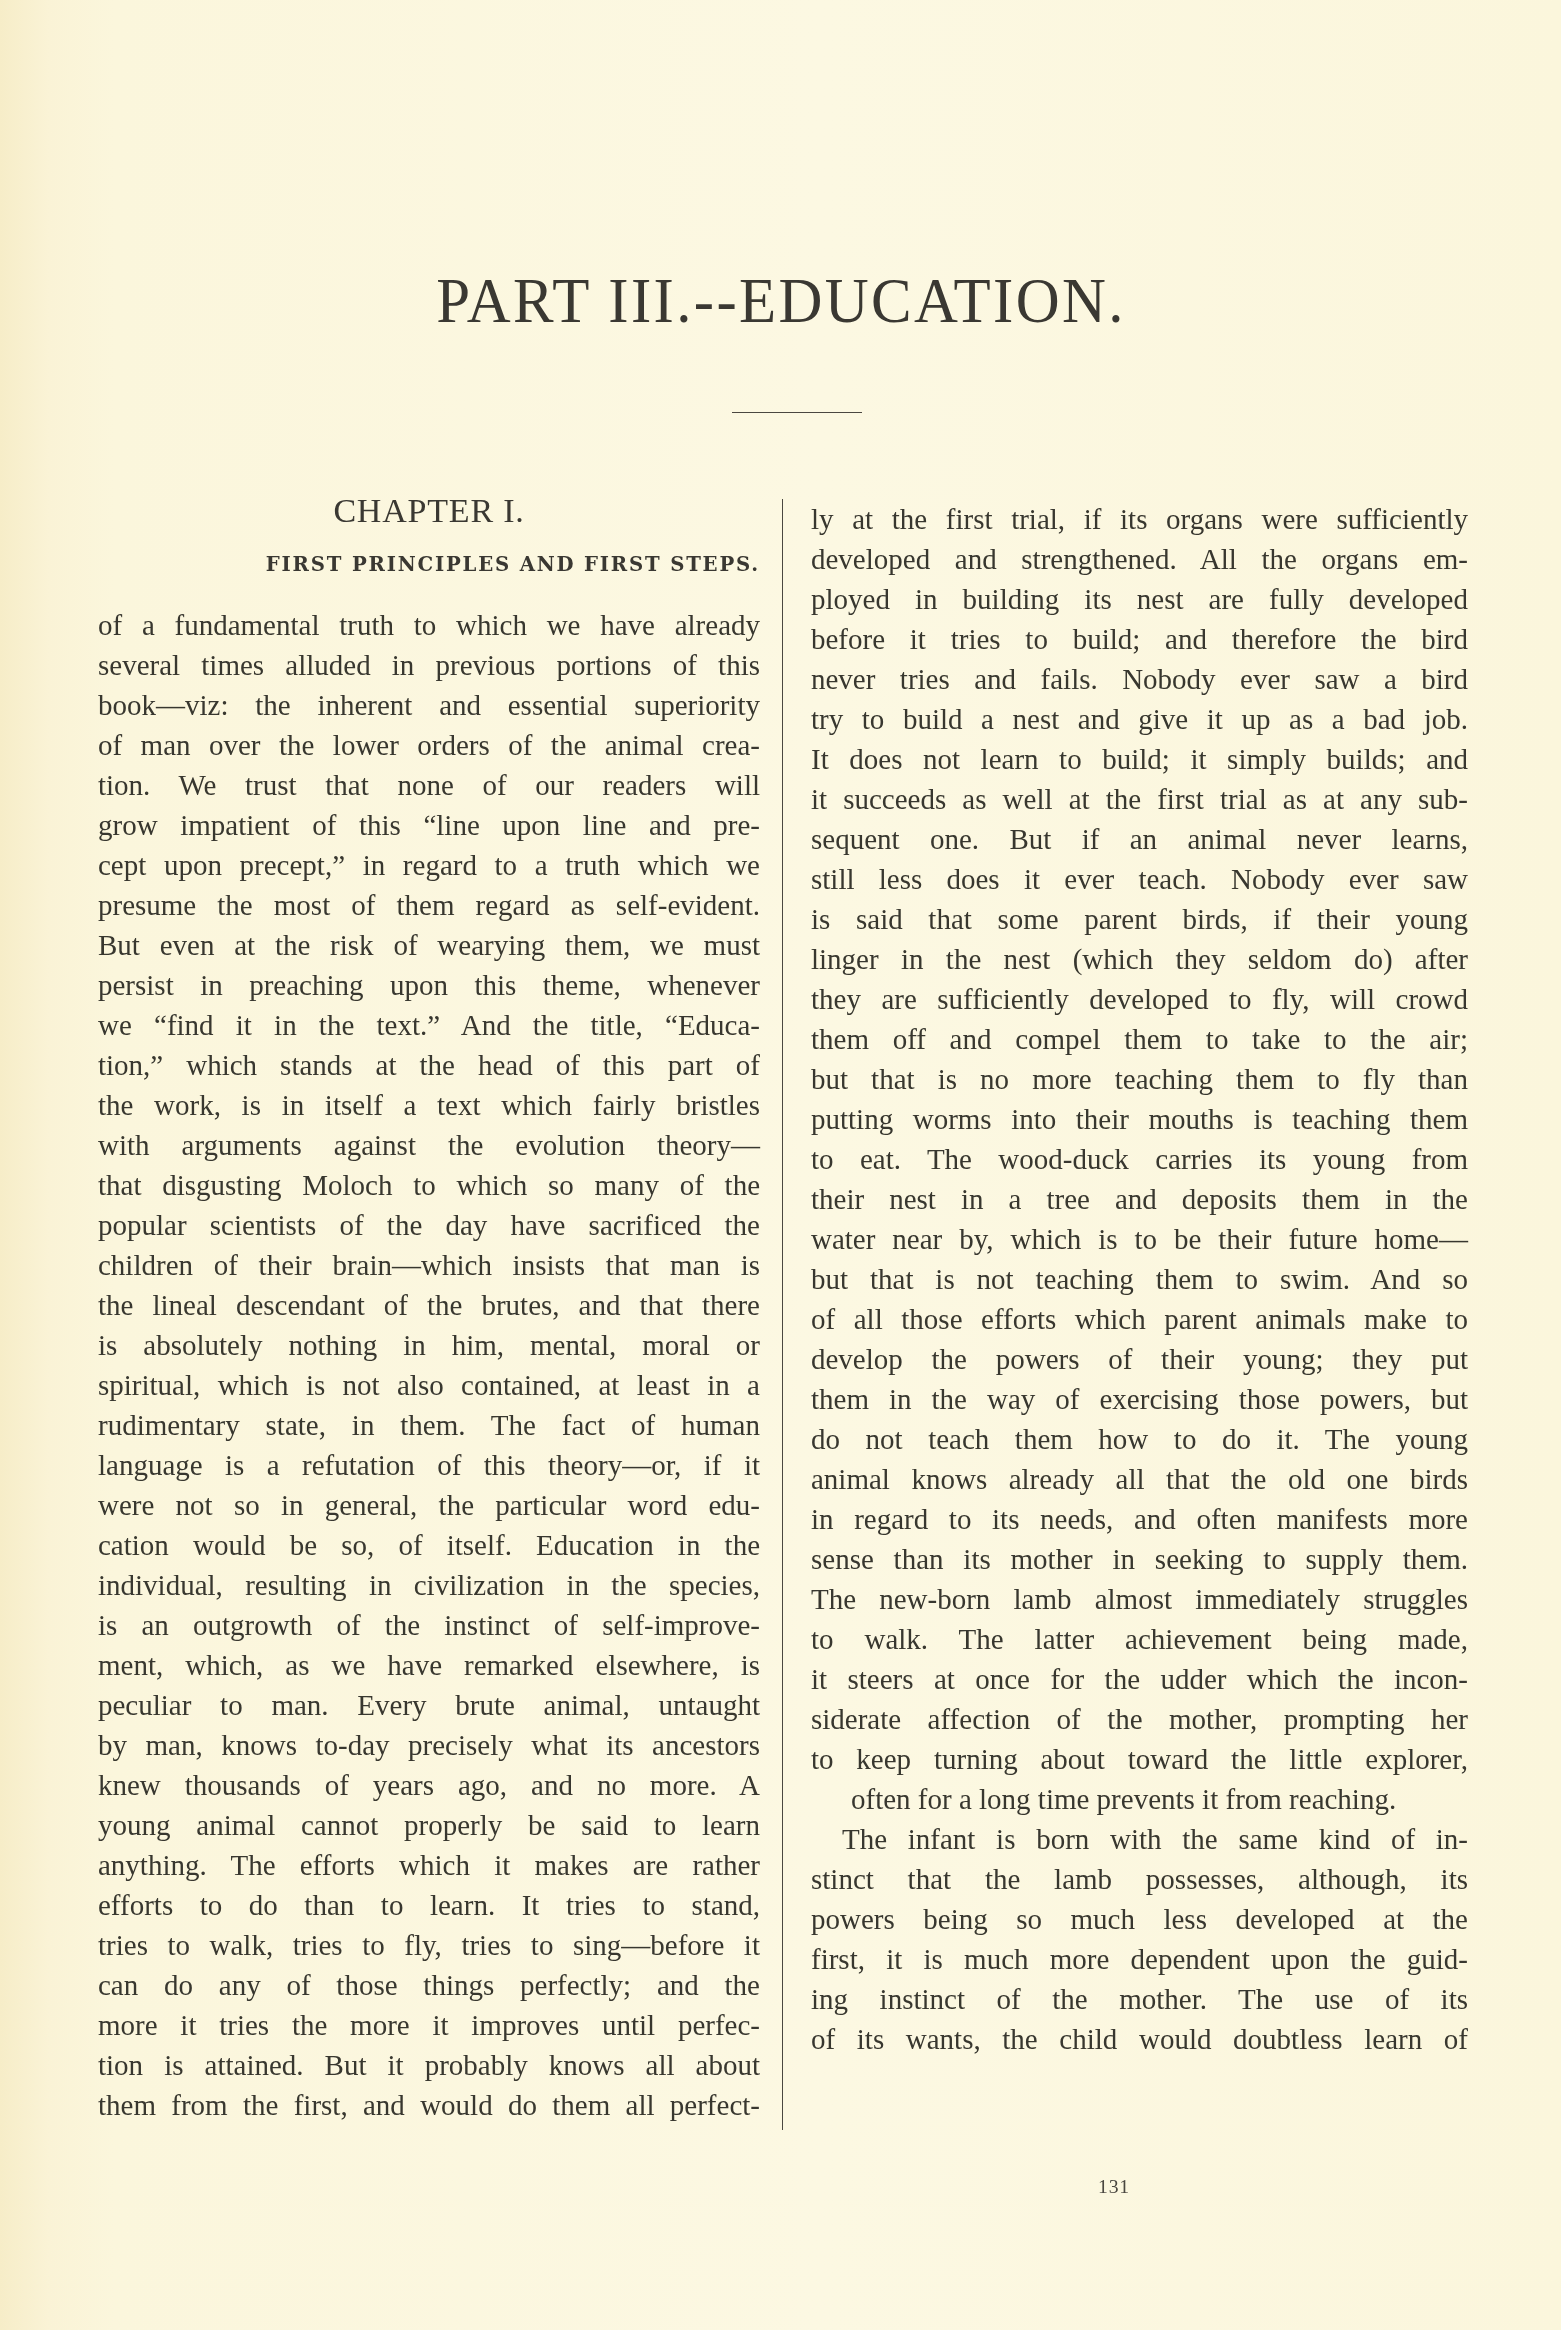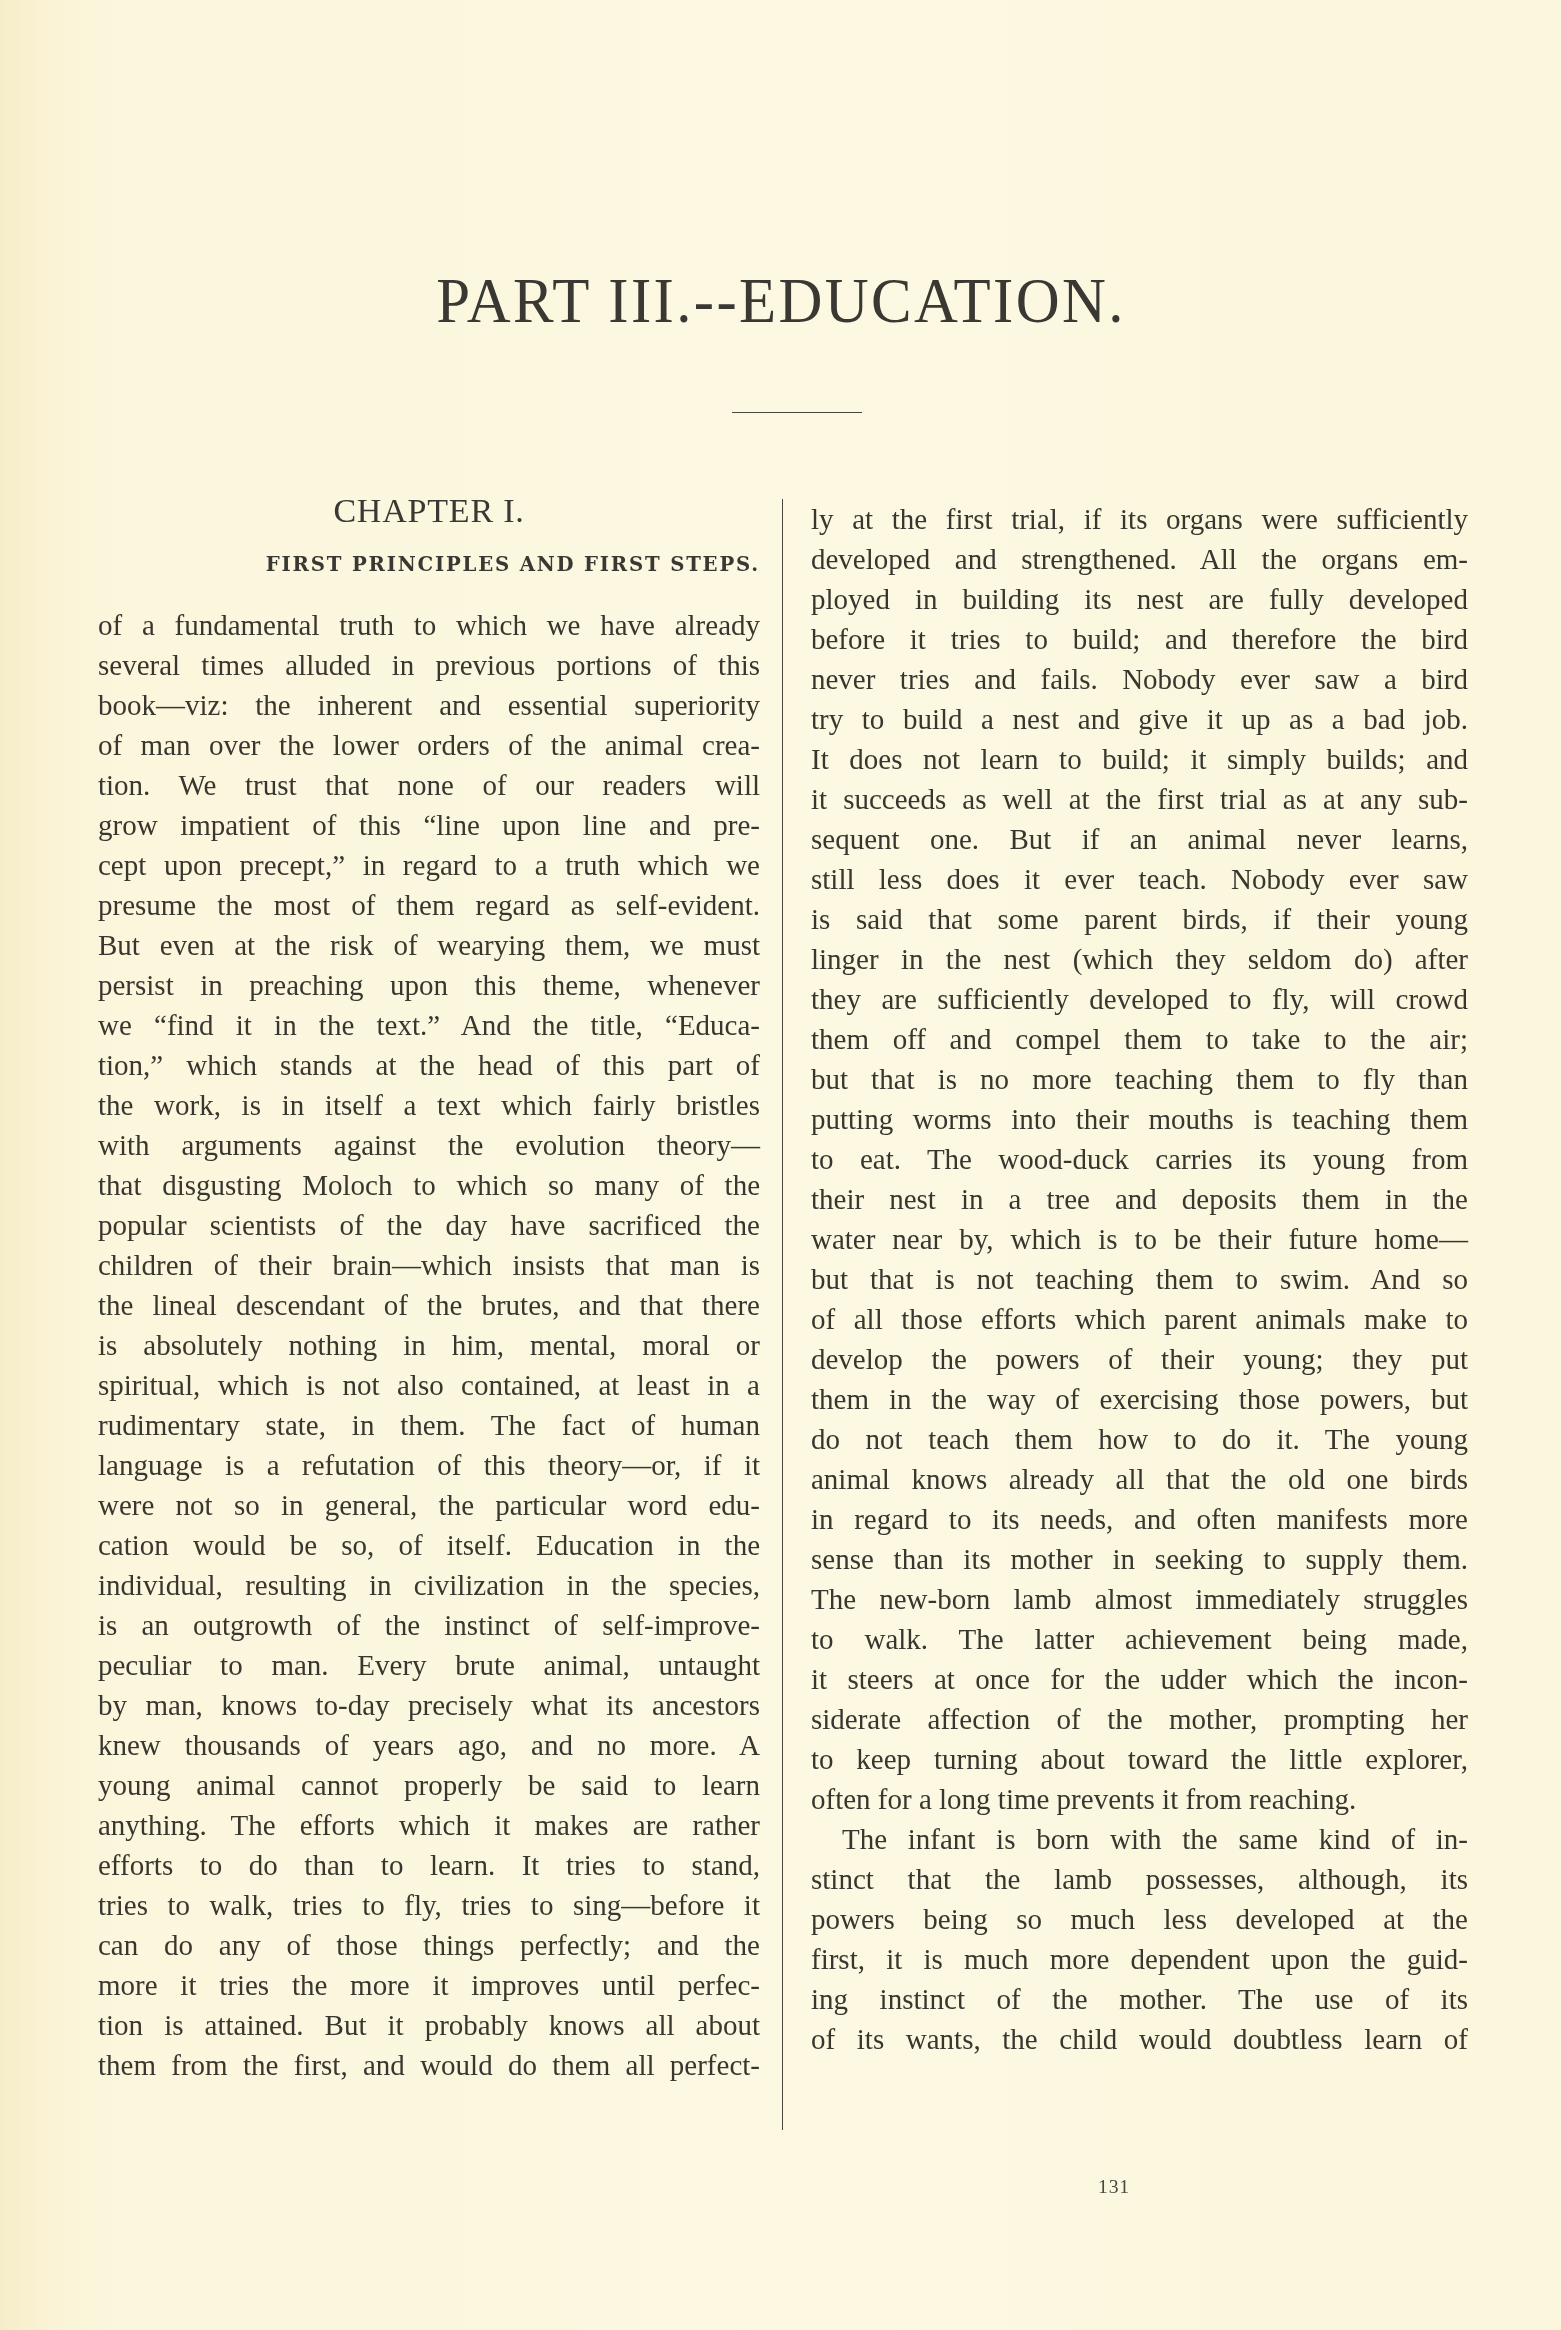--- a/index.html
+++ b/index.html
@@ -29,21 +29,21 @@
   .column {
     position: absolute;
     font-size: 29px; line-height: 40px;
     text-align: justify;
     color: #38372f;
   }
   .column .line {
     display: block; height: 40px; white-space: nowrap;
     text-align: justify; text-align-last: justify;
   }
-  .column .line.last { text-align-last: left; }
+  .column .line.last { text-align-last: left; margin-left: 40px; }
   .column .line.indent { padding-left: 31px; }
   #col-left { left: 98px; width: 662px; top: 605px; }
   #col-right { left: 811px; width: 657px; top: 499px; }
   .chapter-heading {
     position: absolute; left: 98px; width: 662px; top: 494px;
     text-align: center; font-size: 34px; line-height: 1; letter-spacing: 0.8px;
     color: #3a3832;
   }
   .chapter-subtitle {
     position: absolute; left: 98px; width: 662px; top: 555px;
@@ -85,20 +85,21 @@
     <span class="line">children of their brain—which insists that man is</span>
     <span class="line">the lineal descendant of the brutes, and that there</span>
     <span class="line">is absolutely nothing in him, mental, moral or</span>
     <span class="line">spiritual, which is not also contained, at least in a</span>
     <span class="line">rudimentary state, in them. The fact of human</span>
     <span class="line">language is a refutation of this theory—or, if it</span>
     <span class="line">were not so in general, the particular word edu-</span>
     <span class="line">cation would be so, of itself. Education in the</span>
     <span class="line">individual, resulting in civilization in the species,</span>
     <span class="line">is an outgrowth of the instinct of self-improve-</span>
+    <span class="line">ment, which, as we have remarked elsewhere, is</span>
     <span class="line">peculiar to man. Every brute animal, untaught</span>
     <span class="line">by man, knows to-day precisely what its ancestors</span>
     <span class="line">knew thousands of years ago, and no more. A</span>
     <span class="line">young animal cannot properly be said to learn</span>
     <span class="line">anything. The efforts which it makes are rather</span>
     <span class="line">efforts to do than to learn. It tries to stand,</span>
     <span class="line">tries to walk, tries to fly, tries to sing—before it</span>
     <span class="line">can do any of those things perfectly; and the</span>
     <span class="line">more it tries the more it improves until perfec-</span>
     <span class="line">tion is attained. But it probably knows all about</span>

